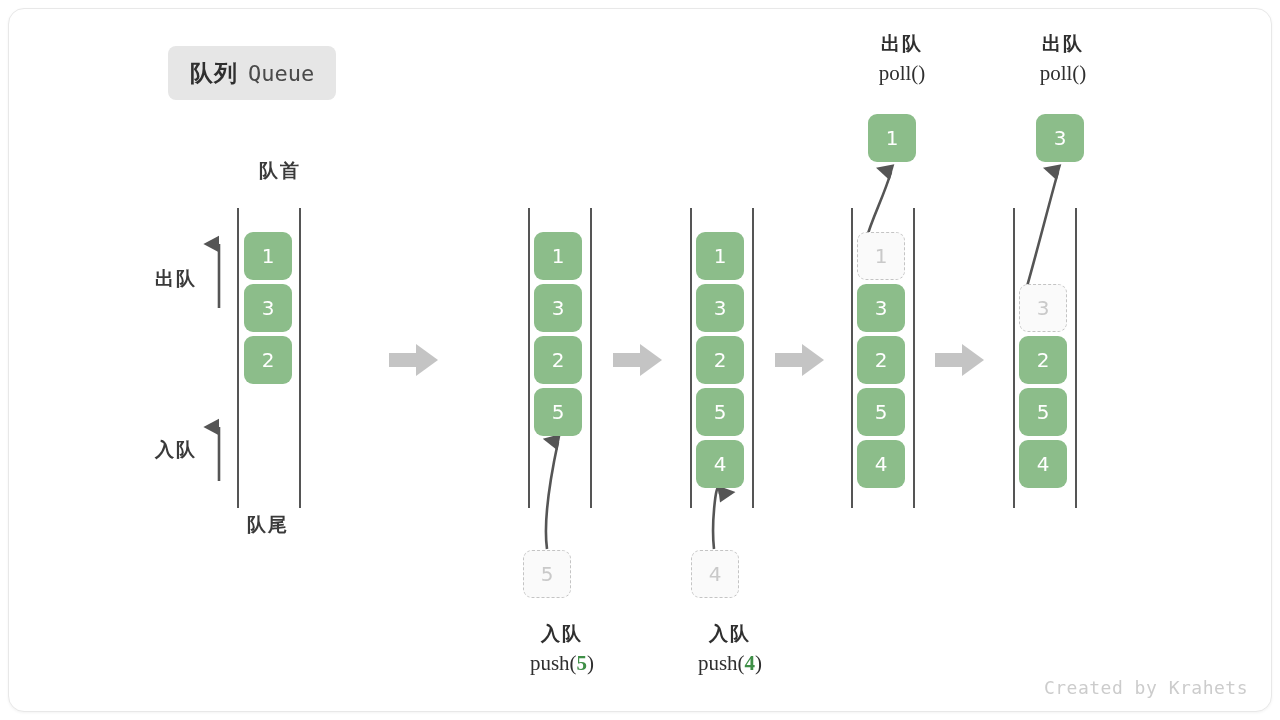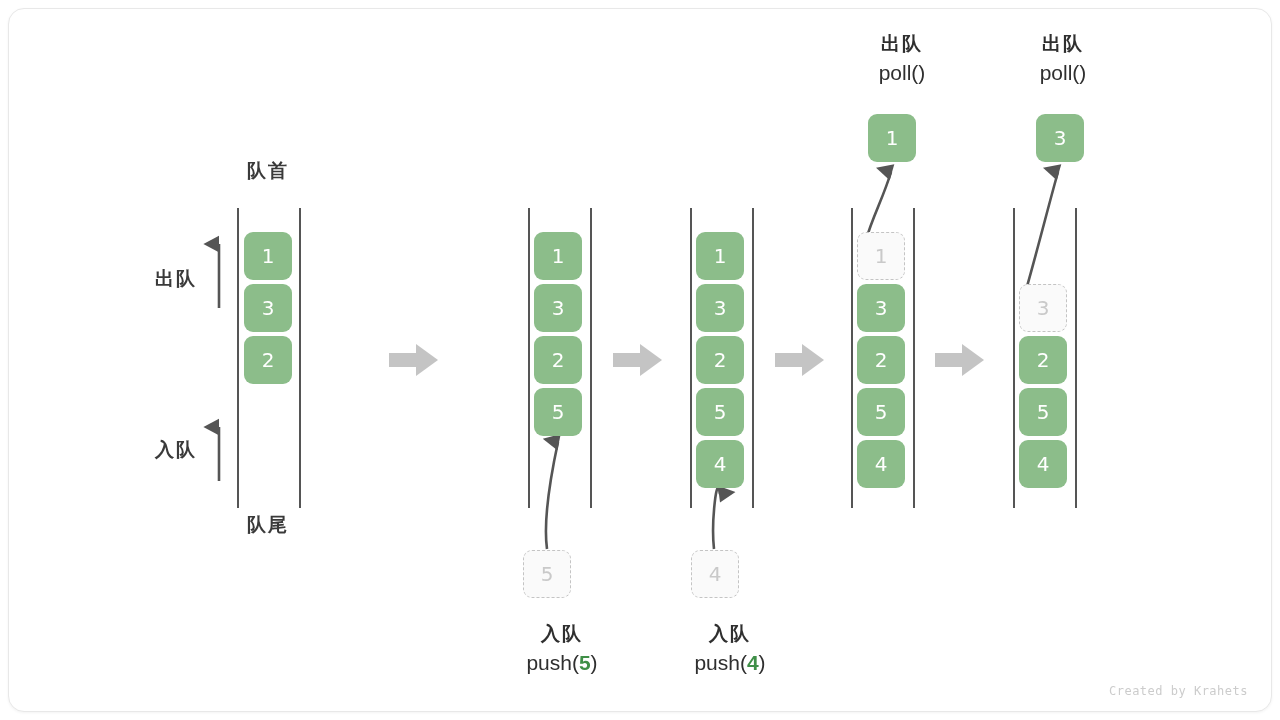--- a/index.html
+++ b/index.html
@@ -123,45 +123,49 @@
   }
   .op-cn {
     font-size: 19px;
     font-weight: bold;
     color: #2f2f2f;
     letter-spacing: 2px;
   }
   .op-code {
     font-size: 21px;
     color: #2f2f2f;
-    font-family: Liberation Sans, sans-serif;
+    font-family: Liberation Serif, serif;
   }
   .op-code .arg { color: #3f8f47; font-weight: bold; }
 
   
   .credit {
     position: absolute;
     right: 32px;
     bottom: 22px;
-    font-size: 12px;
+    font-size: 18px;
     color: #cccccc;
     font-family: "DejaVu Sans Mono", "Liberation Mono", monospace;
     letter-spacing: 0.5px;
   }
 
   svg { overflow: visible; }
 </style>
 </head>
 <body>
 
 <div id="stage">
   <div class="card"></div>
 
-
-  <div class="edge-label" style="left:268px; top:158px;">队首</div>
+  <div class="title-badge">
+    <span class="title-cn">队列</span>
+    <span class="title-en">Queue</span>
+  </div>
+
+  <div class="edge-label" style="left:280px; top:158px;">队首</div>
   <div class="edge-label" style="left:268px; top:512px;">队尾</div>
 
   <div class="side-label" style="left:176px; top:279px;">出队</div>
   <div class="side-label" style="left:176px; top:450px;">入队</div>
 
   <svg style="position:absolute; left:0; top:0; width:1280px; height:720px; pointer-events:none;">
     <defs>
       <marker id="arrowUp" markerWidth="7" markerHeight="7" refX="3.2" refY="6" orient="auto">
         <path d="M0,6 L3.2,0 L6.4,6 Z" fill="#555555"></path>
       </marker>

